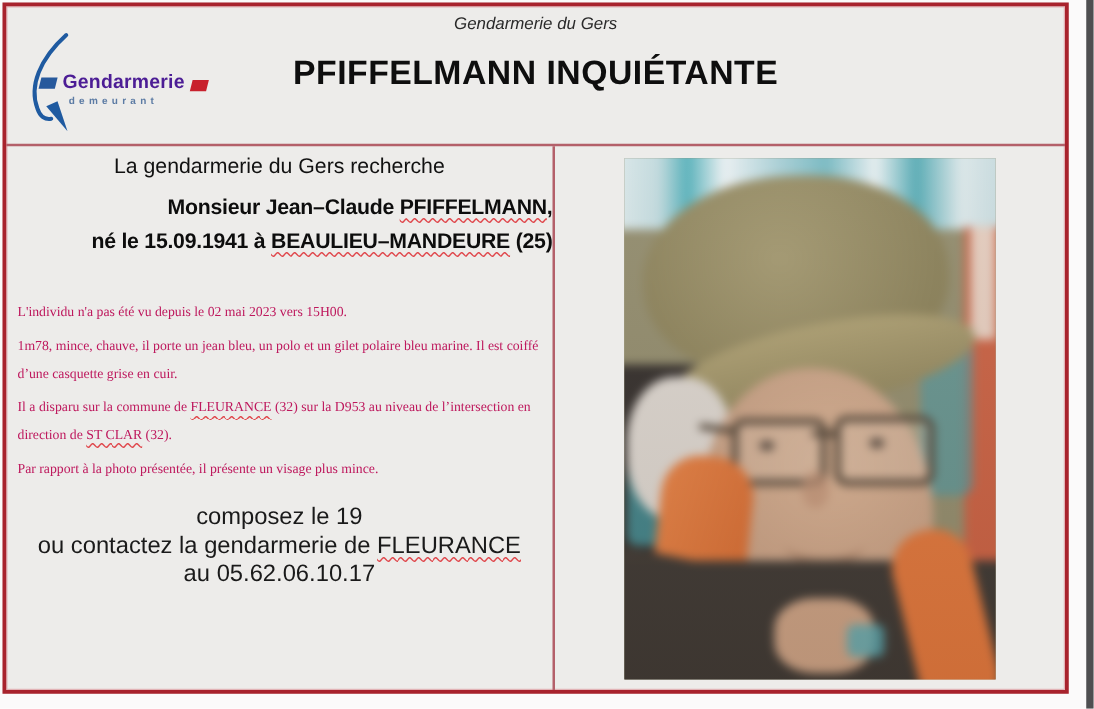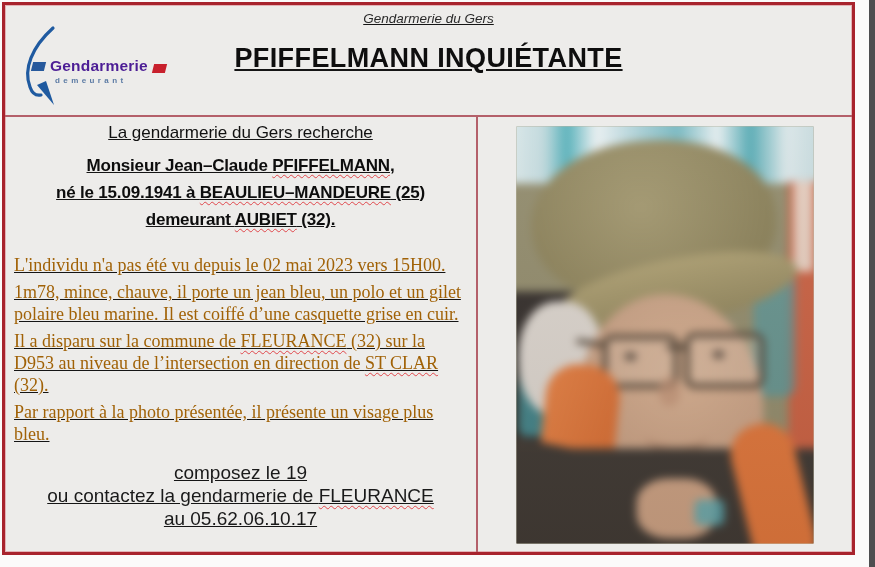--- a/index.html
+++ b/index.html
@@ -2,46 +2,46 @@
 <html lang="fr"><head>
 <meta charset="utf-8">
 <style>
   html,body{margin:0;padding:0;background:#ffffff;}
   body{width:875px;height:567px;overflow:hidden;font-family:"Liberation Sans",sans-serif;color:#151515;}
 
   .screen{position:relative;width:875px;height:567px;background:#fbfafa;}
   .edge-strip{position:absolute;right:0;top:0;width:6px;height:567px;background:#4e4e50;}
 
   .poster{position:absolute;left:2px;top:2px;width:853px;height:553px;box-sizing:border-box;
-          border:3px solid #a8232d;box-shadow:inset 0 0 0 1px #e2b3b6;background:#edecea;text-decoration:underline;}
+          border:3px solid #a8232d;box-shadow:inset 0 0 0 1px #e2b3b6;background:#edecea;}
 
   
   .header{position:relative;height:110px;}
   .banner{padding-top:6px;text-align:center;font-style:italic;font-size:13.5px;color:#2a2a2a;}
   .title{margin:17px 0 0;text-align:center;font-size:27px;font-weight:bold;letter-spacing:.4px;color:#0e0e0e;}
 
   
   .logo{position:absolute;left:12px;top:20px;width:130px;height:92px;}
   .logo svg{position:absolute;left:0;top:0;}
   .logo-line{position:absolute;left:15px;top:33px;display:flex;align-items:flex-start;}
   .pgram{width:13px;height:9px;transform:skewX(-14deg);}
   .pgram.blue{background:#27599c;margin:4px 5px 0 0;}
   .pgram.red{background:#c8202c;margin:6px 0 0 5px;}
   .logo-word{color:#4c1d95;font-weight:bold;font-size:15.5px;letter-spacing:.2px;line-height:16px;}
   .logo-sub{position:absolute;left:38px;top:51px;font-size:8px;font-weight:bold;letter-spacing:3.4px;color:#5c7ba4;}
 
   
   .main{display:flex;border-top:2px solid #b4606a;height:435px;}
-  .left{width:471px;box-sizing:border-box;padding-top:5px;}
+  .left{width:437px;box-sizing:border-box;padding-top:5px;}
   .right{flex:1;border-left:2px solid #b4606a;position:relative;}
 
   .intro{margin:1px 0 13px;text-align:center;font-size:17px;color:#111;}
-  .identity p{margin:0 0 7px;text-align:center;font-size:17px;font-weight:bold;letter-spacing:-.2px;color:#0d0d0d;}
+  .identity p{margin:0 0 7px;text-align:right;font-size:17px;font-weight:bold;letter-spacing:-.2px;color:#0d0d0d;}
 
-  .details{margin:24px 8px 0 9px;font-family:"Liberation Serif",serif;font-size:18px;color:#a16207;}
+  .details{margin:36px 8px 0 9px;font-family:"Liberation Serif",serif;font-size:11px;color:#be185d;}
   .details p{margin:0 0 5px;line-height:22px;}
 
   .cta{margin-top:16px;text-align:center;font-size:19px;line-height:23px;color:#1a1a1a;}
   .cta p{margin:0;}
 
   .wavy{text-decoration-line:underline;text-decoration-style:wavy;text-decoration-color:#e0474c;
         text-decoration-thickness:1px;text-underline-offset:3px;}
 
   
   .photo{position:absolute;left:50%;top:50%;transform:translate(-50%,-50%);
@@ -111,28 +111,27 @@
     </div>
 
     <div class="main">
 
       <div class="left">
         <p class="intro">La gendarmerie du Gers recherche</p>
 
         <div class="identity">
           <p><span>Monsieur Jean–Claude </span><span class="wavy">PFIFFELMANN</span><span>,</span></p>
           <p><span>né le 15.09.1941 à </span><span class="wavy">BEAULIEU–MANDEURE</span><span> (25)</span></p>
-          <p><span>demeurant </span><span class="wavy">AUBIET</span><span> (32).</span></p>
         </div>
 
         <div class="details">
           <p>L'individu n'a pas été vu depuis le 02 mai 2023 vers 15H00.</p>
           <p>1m78, mince, chauve, il porte un jean bleu, un polo et un gilet polaire bleu marine. Il est coiffé d’une casquette grise en cuir.</p>
           <p><span>Il a disparu sur la commune de </span><span class="wavy">FLEURANCE</span><span> (32) sur la D953 au niveau de l’intersection en direction de </span><span class="wavy">ST CLAR</span><span> (32).</span></p>
-          <p>Par rapport à la photo présentée, il présente un visage plus bleu.</p>
+          <p>Par rapport à la photo présentée, il présente un visage plus mince.</p>
         </div>
 
         <div class="cta">
           <p>composez le 19</p>
           <p><span>ou contactez la gendarmerie de </span><span class="wavy">FLEURANCE</span></p>
           <p>au 05.62.06.10.17</p>
         </div>
       </div>
 
       <div class="right">

